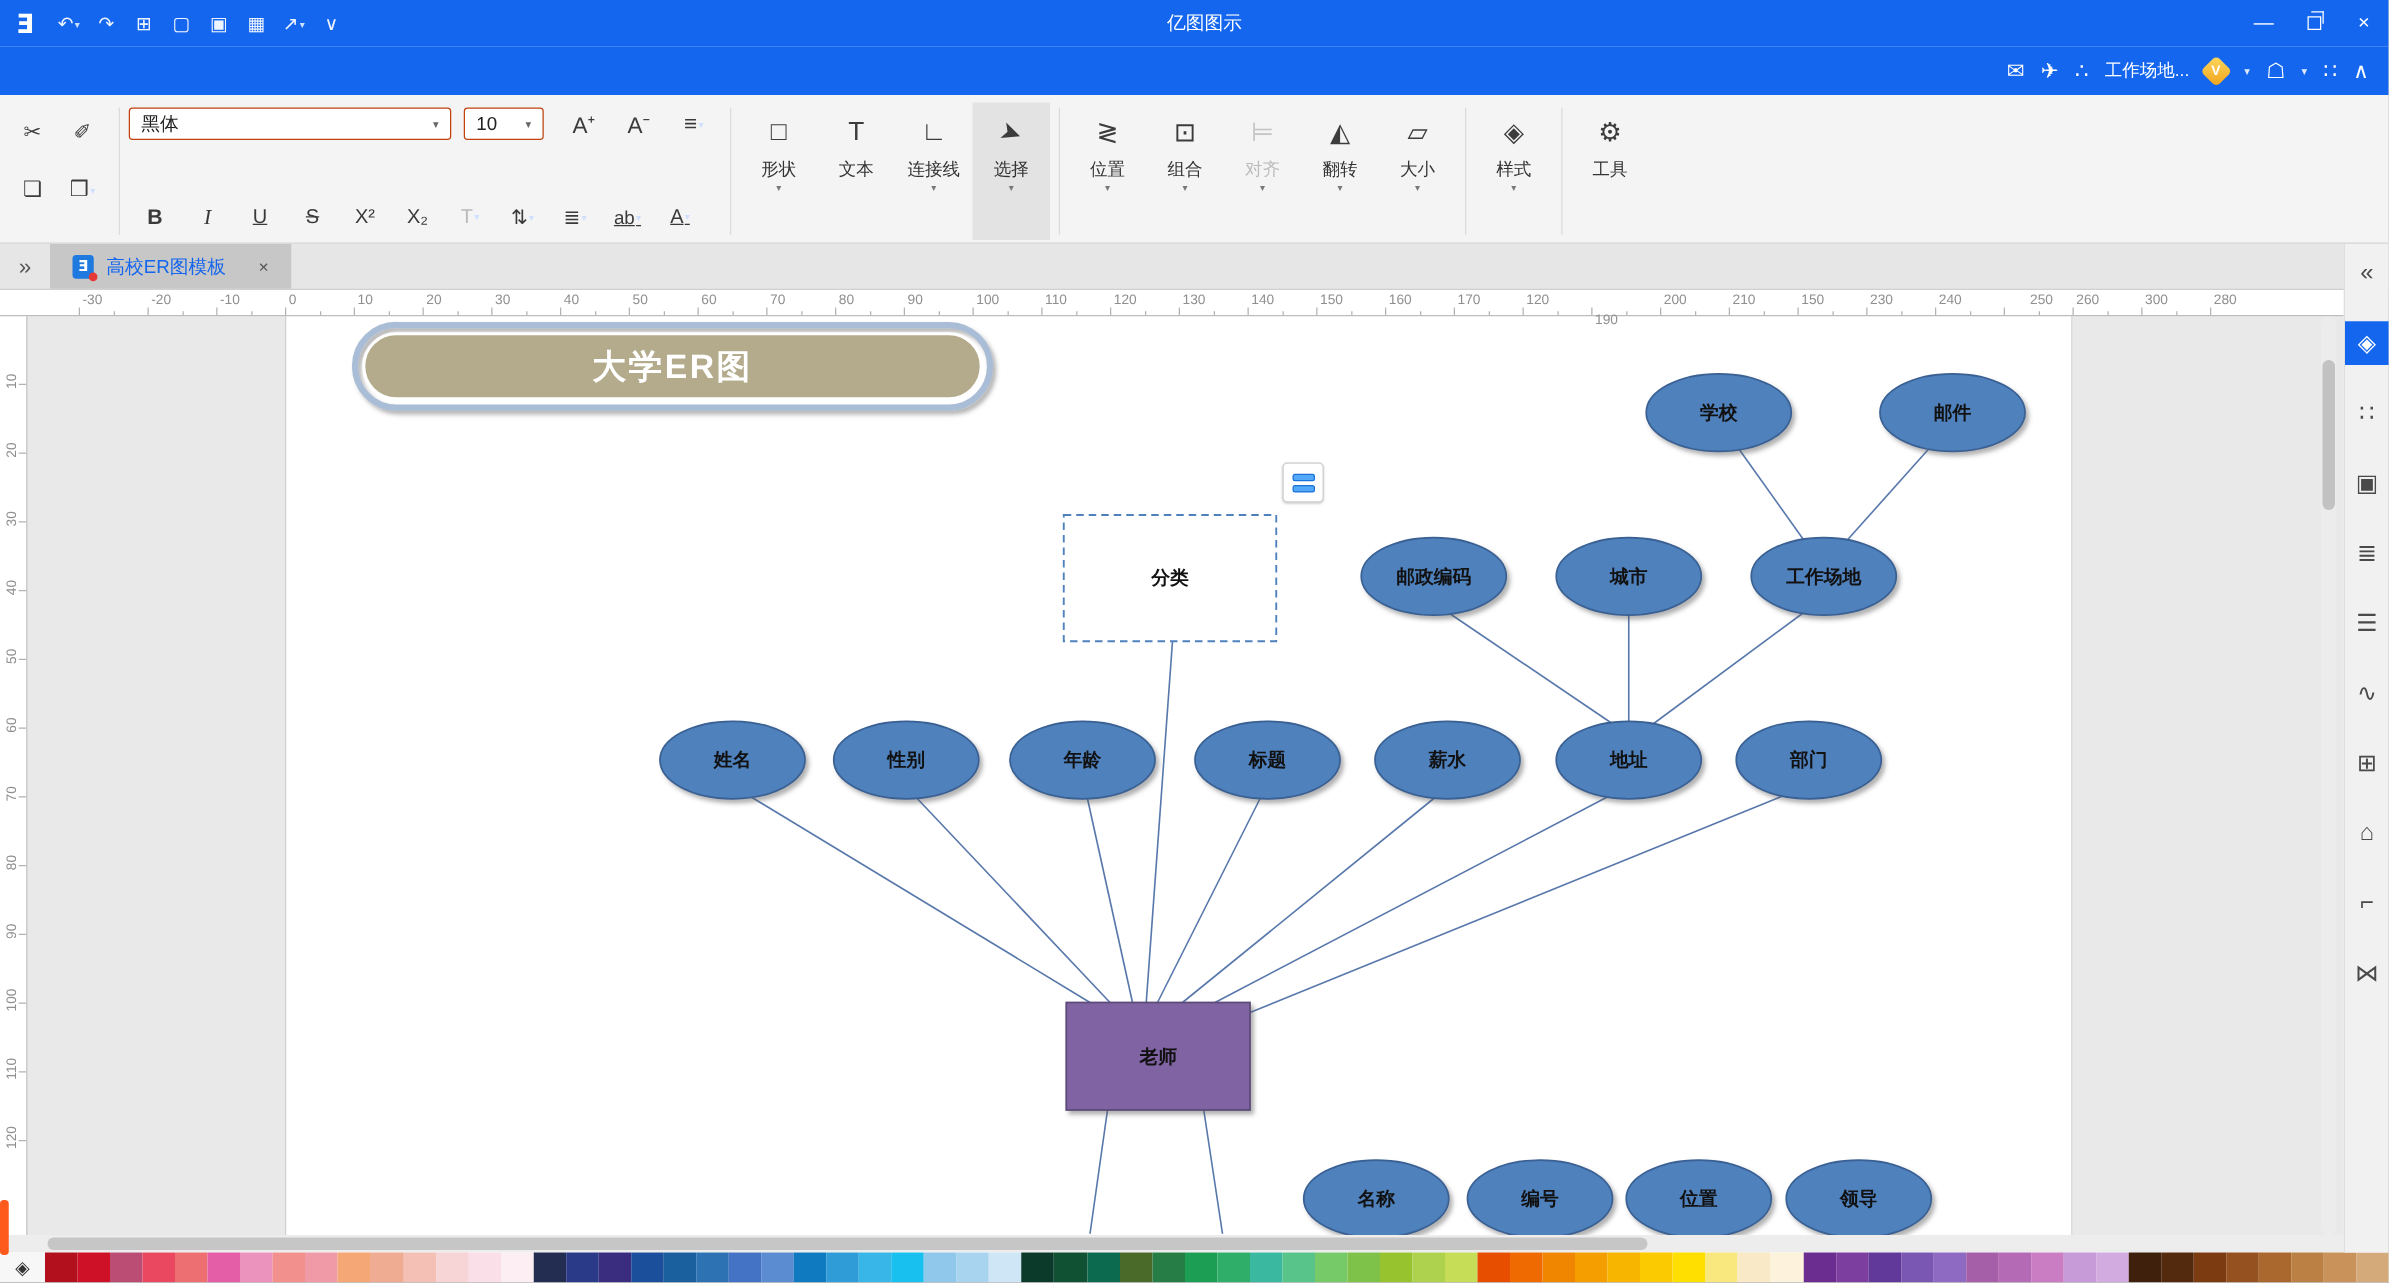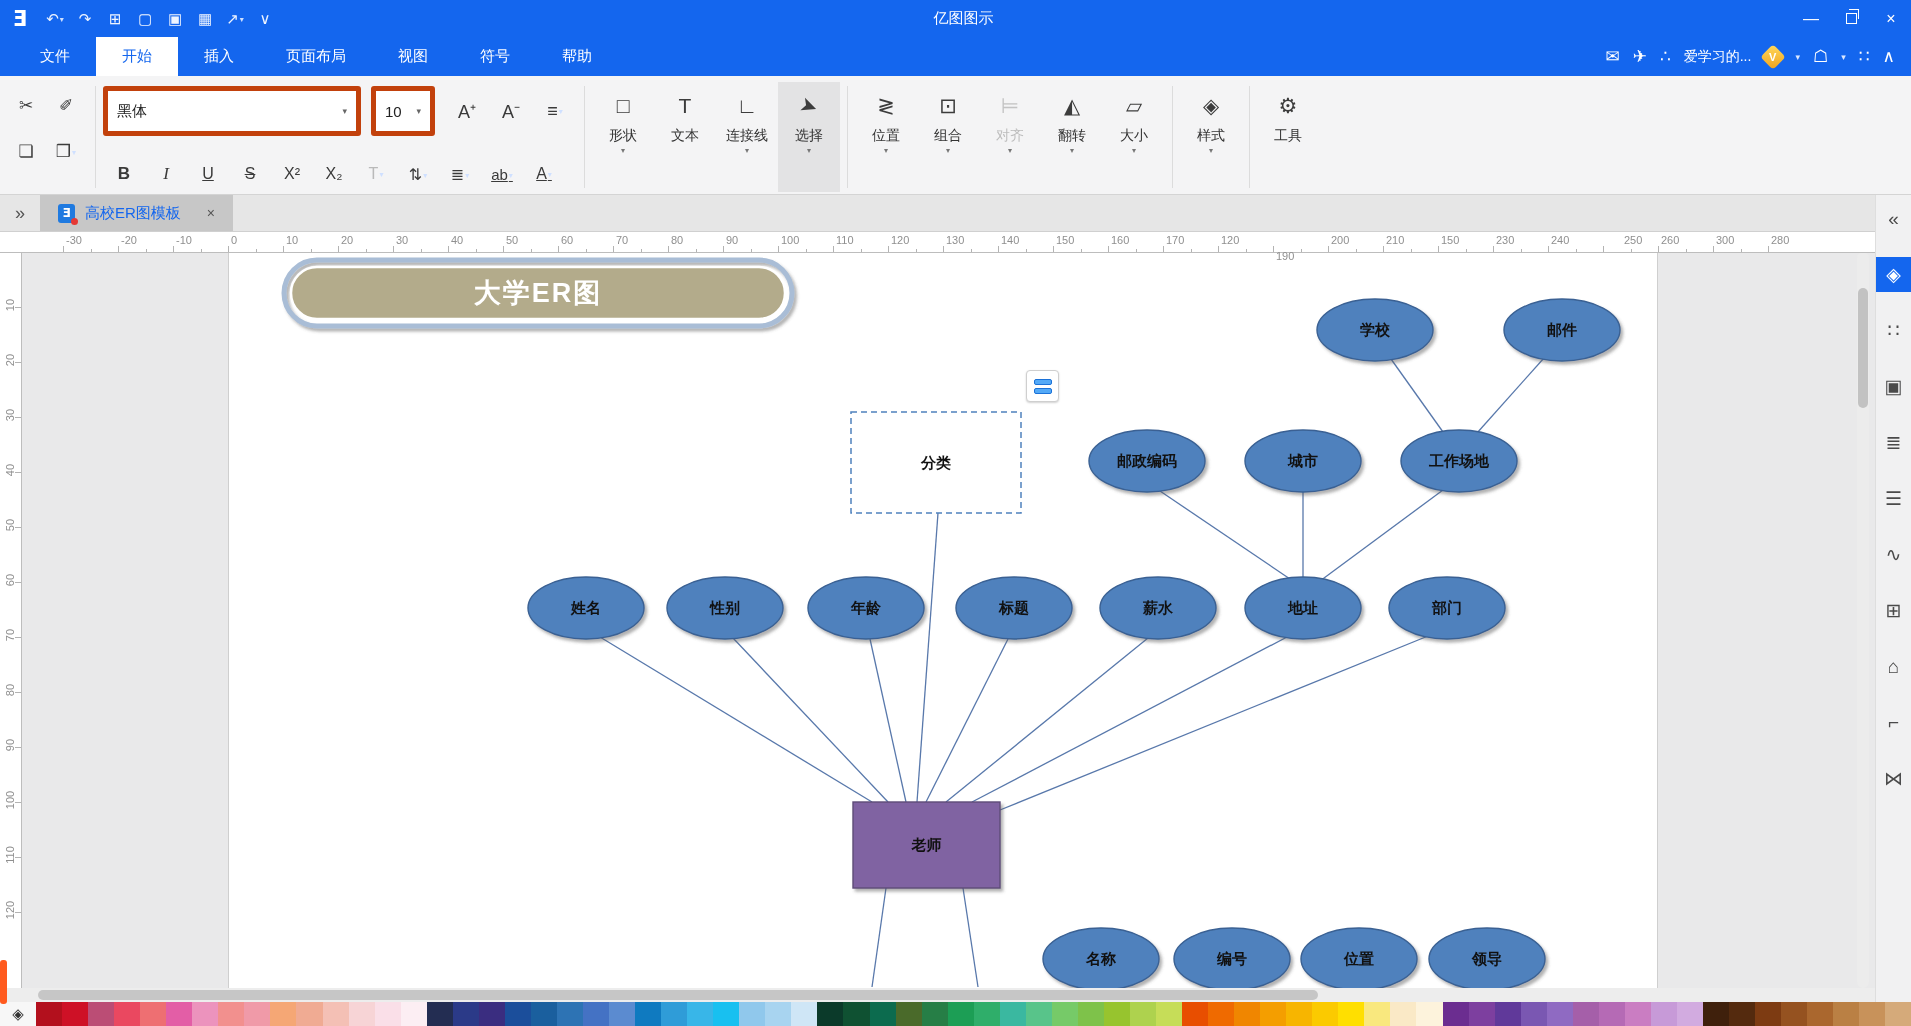--- a/index.html
+++ b/index.html
@@ -39,21 +39,21 @@
   
   .ribbon{position:absolute;left:0;top:76px;width:100%;height:119px;background:#f4f4f5;
           border-bottom:1px solid #d4d4d4;display:flex;align-items:stretch;
           padding:6px 4px 2px 8px;box-sizing:border-box;z-index:8;}
   .rsep{width:1px;background:#dcdcdc;margin:4px 7px;}
   .clip{display:grid;grid-template-columns:36px 44px;grid-auto-rows:46px;align-items:center;
         justify-items:center;font-size:17px;color:#3c3c3c;}
   .clip-btn{cursor:default;}
   .fontblock{display:flex;flex-direction:column;justify-content:space-between;padding:4px 0 8px 0;}
   .fb-row{display:flex;align-items:center;gap:10px;}
-  .select{background:#fff;border:5px solid #c2410c;border-radius:3px;height:50px;display:flex;
+  .select{background:#fff;border:1px solid #c2410c;border-radius:3px;height:26px;display:flex;
           align-items:center;padding:0 9px;font-size:15px;color:#222;box-sizing:border-box;}
   .select .caret{margin-left:auto;color:#666;font-size:9px;}
   .font-family{width:258px;}
   .font-size{width:64px;}
   .fontbtns{display:flex;align-items:center;}
   .fnt-btn{min-width:44px;text-align:center;font-size:18px;color:#3a3a3a;}
   .fmtrow{display:flex;align-items:center;}
   .fmt{min-width:42px;text-align:center;font-size:16px;color:#3a3a3a;}
   .fmt.b{font-weight:bold;font-size:17px;}
   .fmt.i{font-style:italic;font-family:"Liberation Serif",serif;font-size:17px;}
@@ -148,34 +148,25 @@
     <div class="win-controls" id="winctl">
         <span class="win-btn">—</span>
         <span class="win-btn">
           <span class="restore-sq"></span>
         </span>
         <span class="win-btn">×</span>
       </div>
   </div>
 
   <div class="menubar">
-    <div class="menutabs" id="menutabs">
-        <span class="menu-tab">文件</span>
-        <span class="menu-tab active">开始</span>
-        <span class="menu-tab">插入</span>
-        <span class="menu-tab">页面布局</span>
-        <span class="menu-tab">视图</span>
-        <span class="menu-tab">符号</span>
-        <span class="menu-tab">帮助</span>
-      </div>
     <div class="menu-right" id="menuright">
         <span class="mr-icon">✉</span>
         <span class="mr-icon">✈</span>
         <span class="mr-icon">∴</span>
-        <span class="mr-text">爱学习的...</span>
+        <span class="mr-text">工作场地...</span>
         <span class="vip">
           <span class="vip-letter">V</span>
         </span>
         <span class="caret2">▾</span>
         <span class="mr-icon">☖</span>
         <span class="caret2">▾</span>
         <span class="mr-icon">∷</span>
         <span class="mr-icon">∧</span>
       </div>
   </div>

